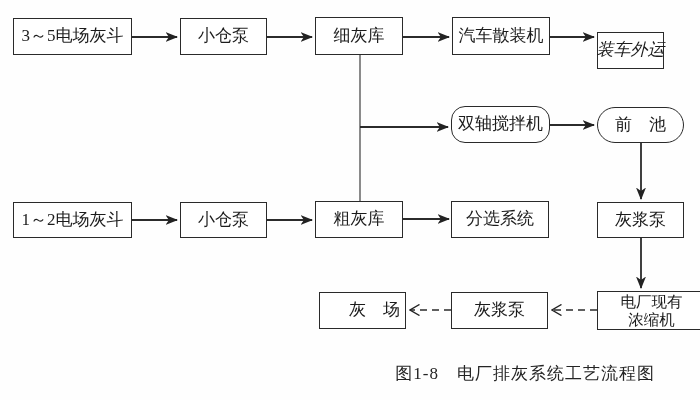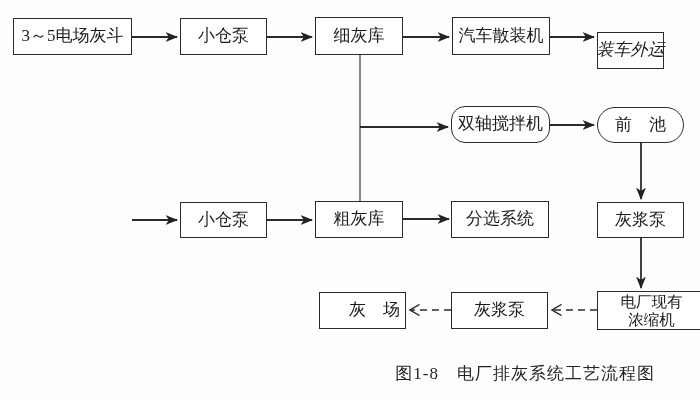--- a/index.html
+++ b/index.html
@@ -85,20 +85,23 @@
   </div>
   <div class="node" id="n-load-out">
     <span>装车外运</span>
   </div>
   <div class="node" id="n-mixer">
     <span>双轴搅拌机</span>
   </div>
   <div class="node" id="n-front-pool">
     <span>前　池</span>
   </div>
+  <div class="node" id="n-hopper12">
+    <span>1～2电场灰斗</span>
+  </div>
   <div class="node" id="n-pump-bot">
     <span>小仓泵</span>
   </div>
   <div class="node" id="n-sorting">
     <span>分选系统</span>
   </div>
   <div class="node" id="n-coarse-silo">
     <span>粗灰库</span>
   </div>
   <div class="node" id="n-slurry-r">

